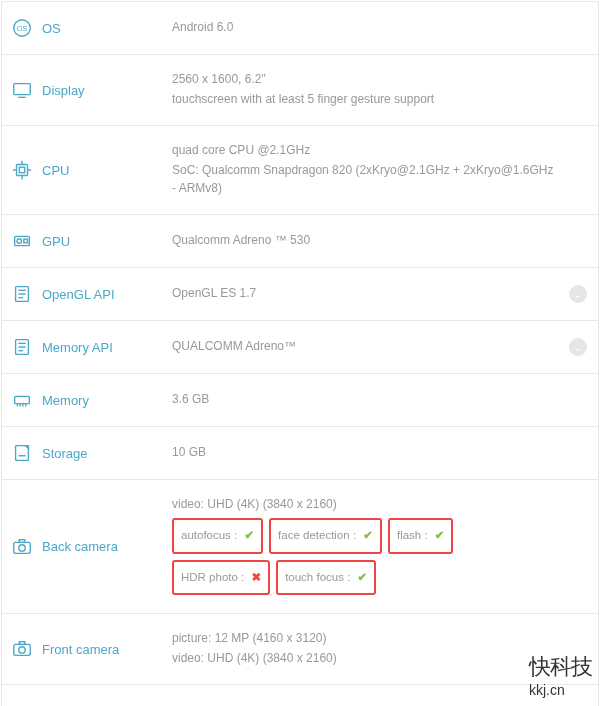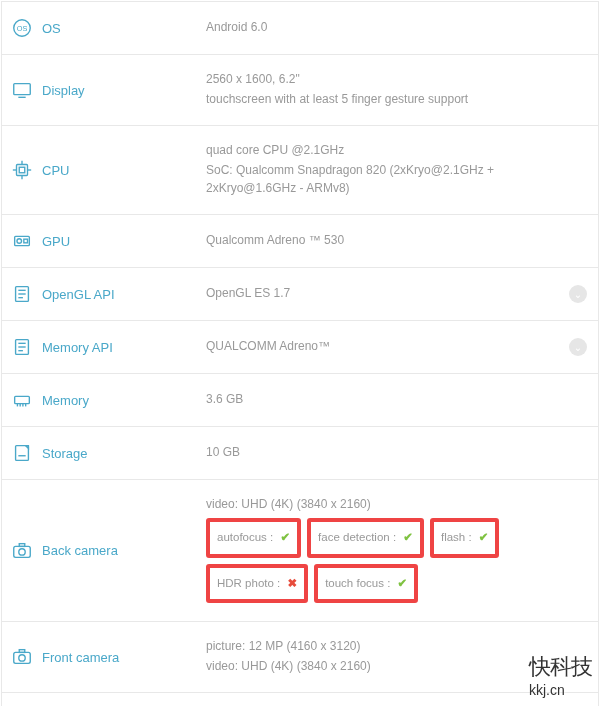--- a/index.html
+++ b/index.html
@@ -37,21 +37,20 @@
     color: #4aa8c9;
     font-size: 13px;
     padding-right: 8px;
   }
   .value-cell {
     flex: 1;
     color: #999;
     font-size: 12px;
     line-height: 1.5;
     padding-right: 40px;
-    margin-left: 34px;
   }
   .value-line { display: block; margin-bottom: 2px; }
   .expand-cell {
     width: 40px;
     display: flex;
     align-items: center;
     justify-content: center;
   }
   .chevron {
     width: 18px; height: 18px;
@@ -60,21 +59,21 @@
     display: flex;
     align-items: center;
     justify-content: center;
     color: #fff;
     font-size: 10px;
     cursor: pointer;
   }
   .chips { line-height: 2.4; }
   .chip {
     display: inline-block;
-    border: 4px solid #ef4444;
+    border: 2px solid #ef4444;
     border-radius: 3px;
     padding: 2px 7px;
     margin: 3px 6px 3px 0;
     white-space: nowrap;
     color: #999;
     font-size: 11.5px;
   }
   .check { color: #7fc241; font-weight: bold; margin-left: 4px; }
   .cross { color: #e74c3c; font-weight: bold; margin-left: 4px; }
   .watermark {

